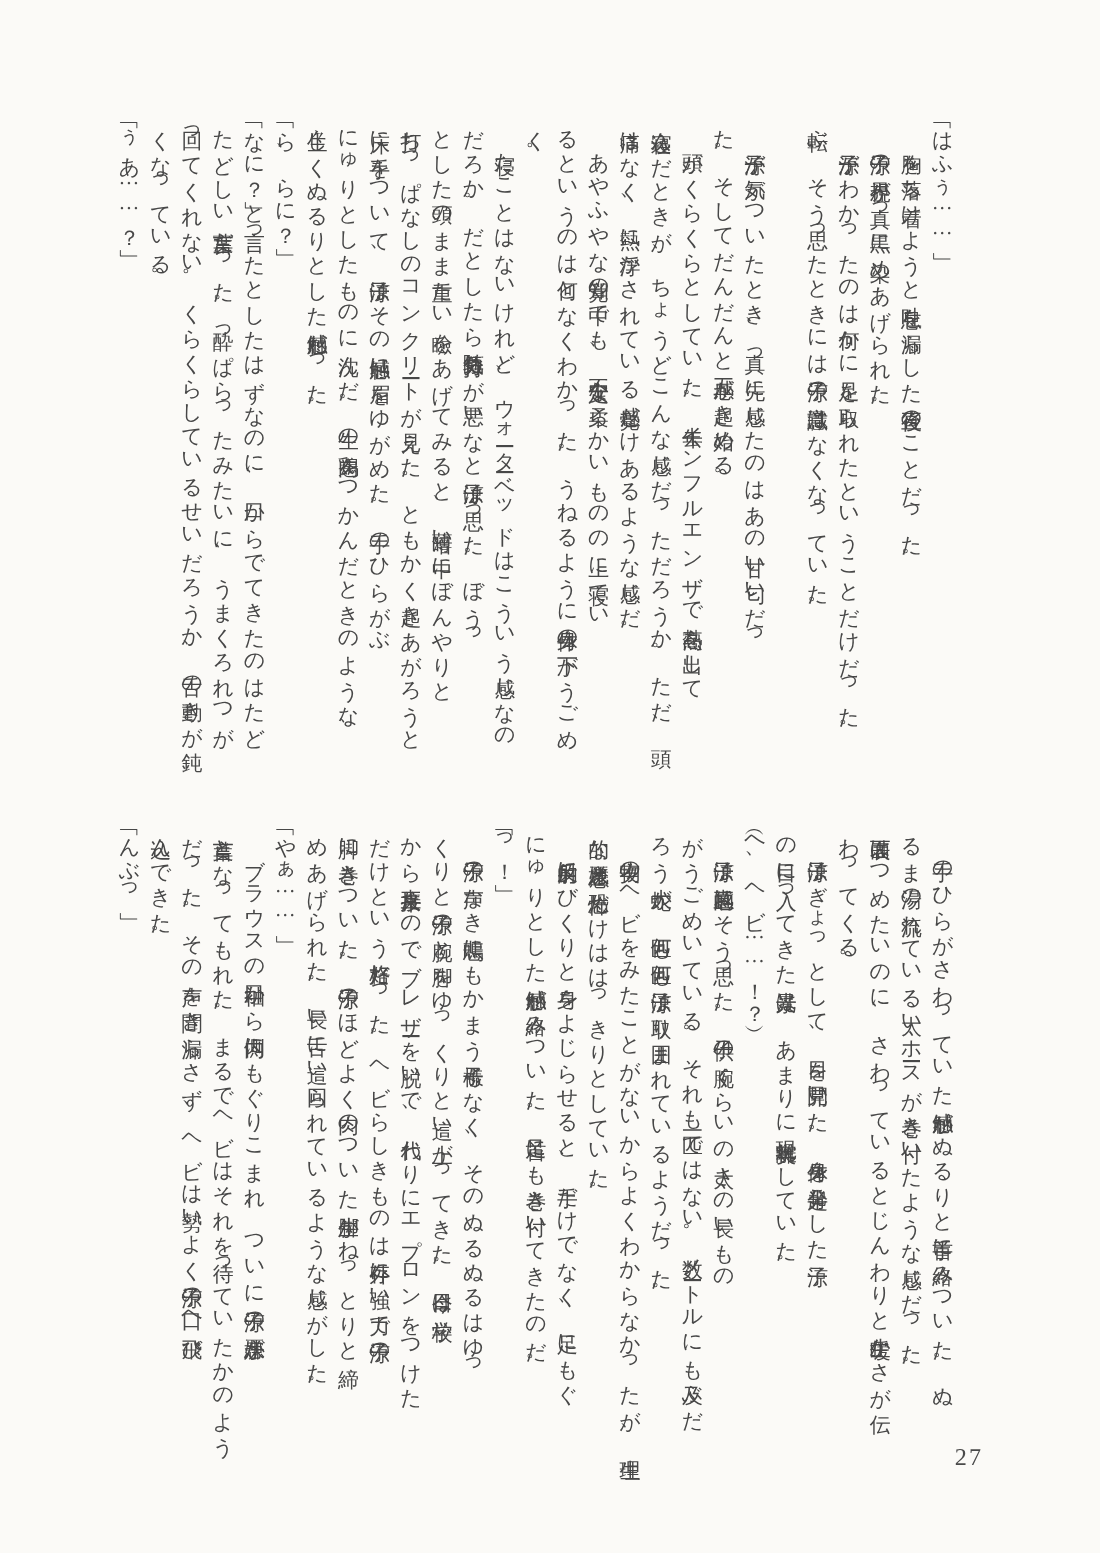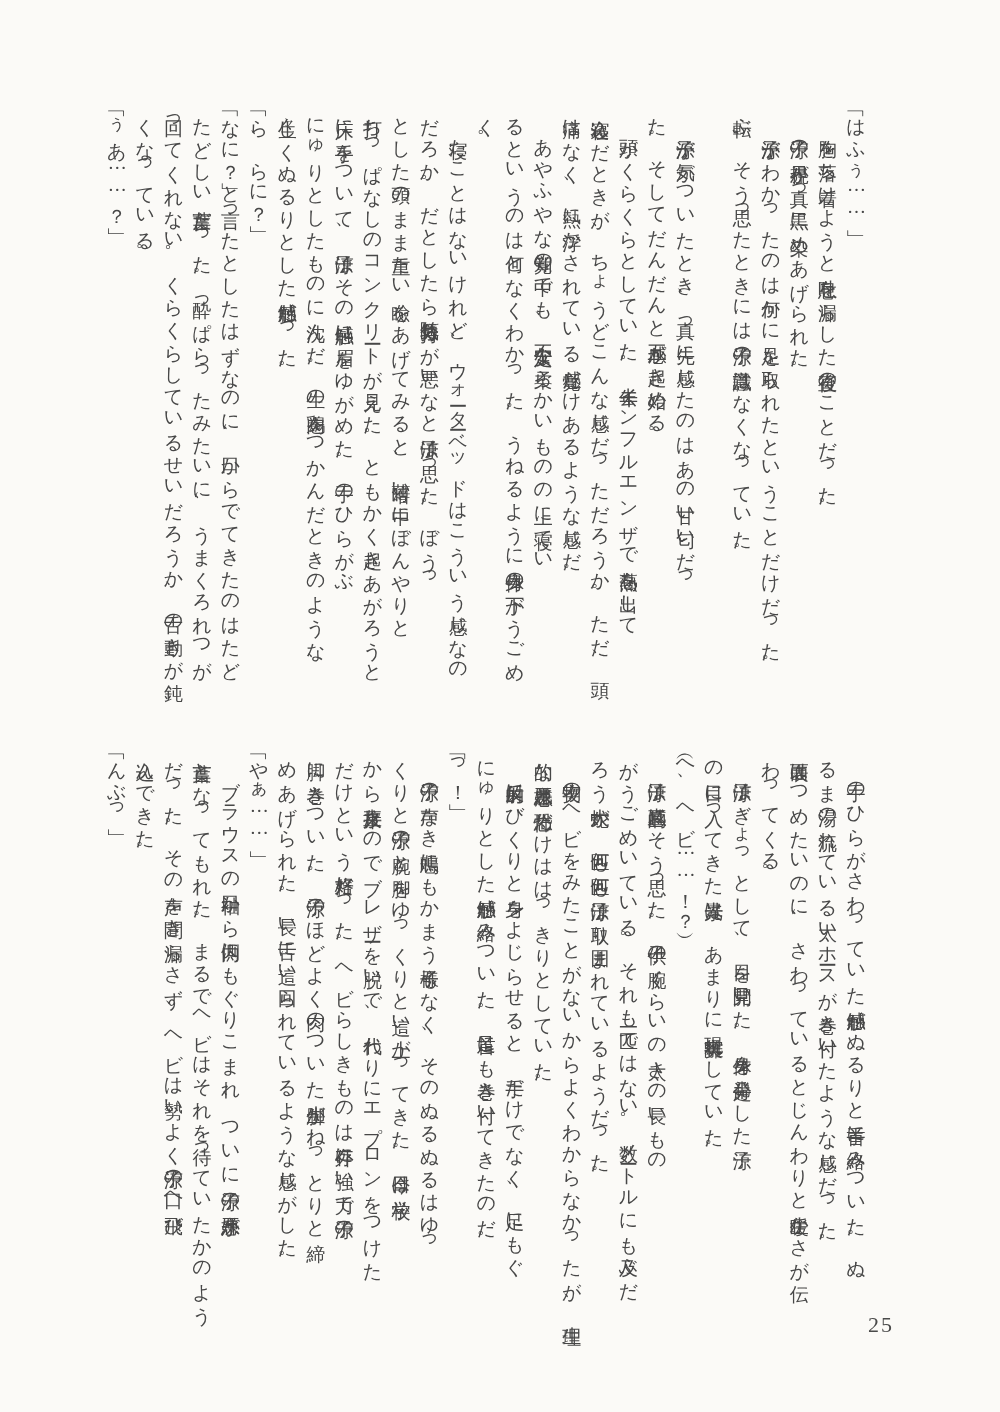--- a/index.html
+++ b/index.html
@@ -113,15 +113,15 @@
       <div class="col">脚に巻きついた。涼子のほどよく肉のついた生脚がねっとりと締</div>
       <div class="col">めあげられた。長い舌に這い回られているような感じがした。</div>
       <div class="col">「やぁ……」</div>
       <div class="col">　ブラウスの袖口から内側にもぐりこまれ、ついに涼子の嫌悪が</div>
       <div class="col">言葉となってもれた。まるでヘビはそれを待っていたかのよう</div>
       <div class="col">だった。その声を聞き漏らさず、ヘビは勢いよく涼子の口へ飛び</div>
       <div class="col">込んできた。</div>
       <div class="col">「んぶっ」</div>
     </div>
 
-  <div class="page-number">25</div>
+  <div class="page-number">27</div>
 
 </div>
 
 </body></html>

